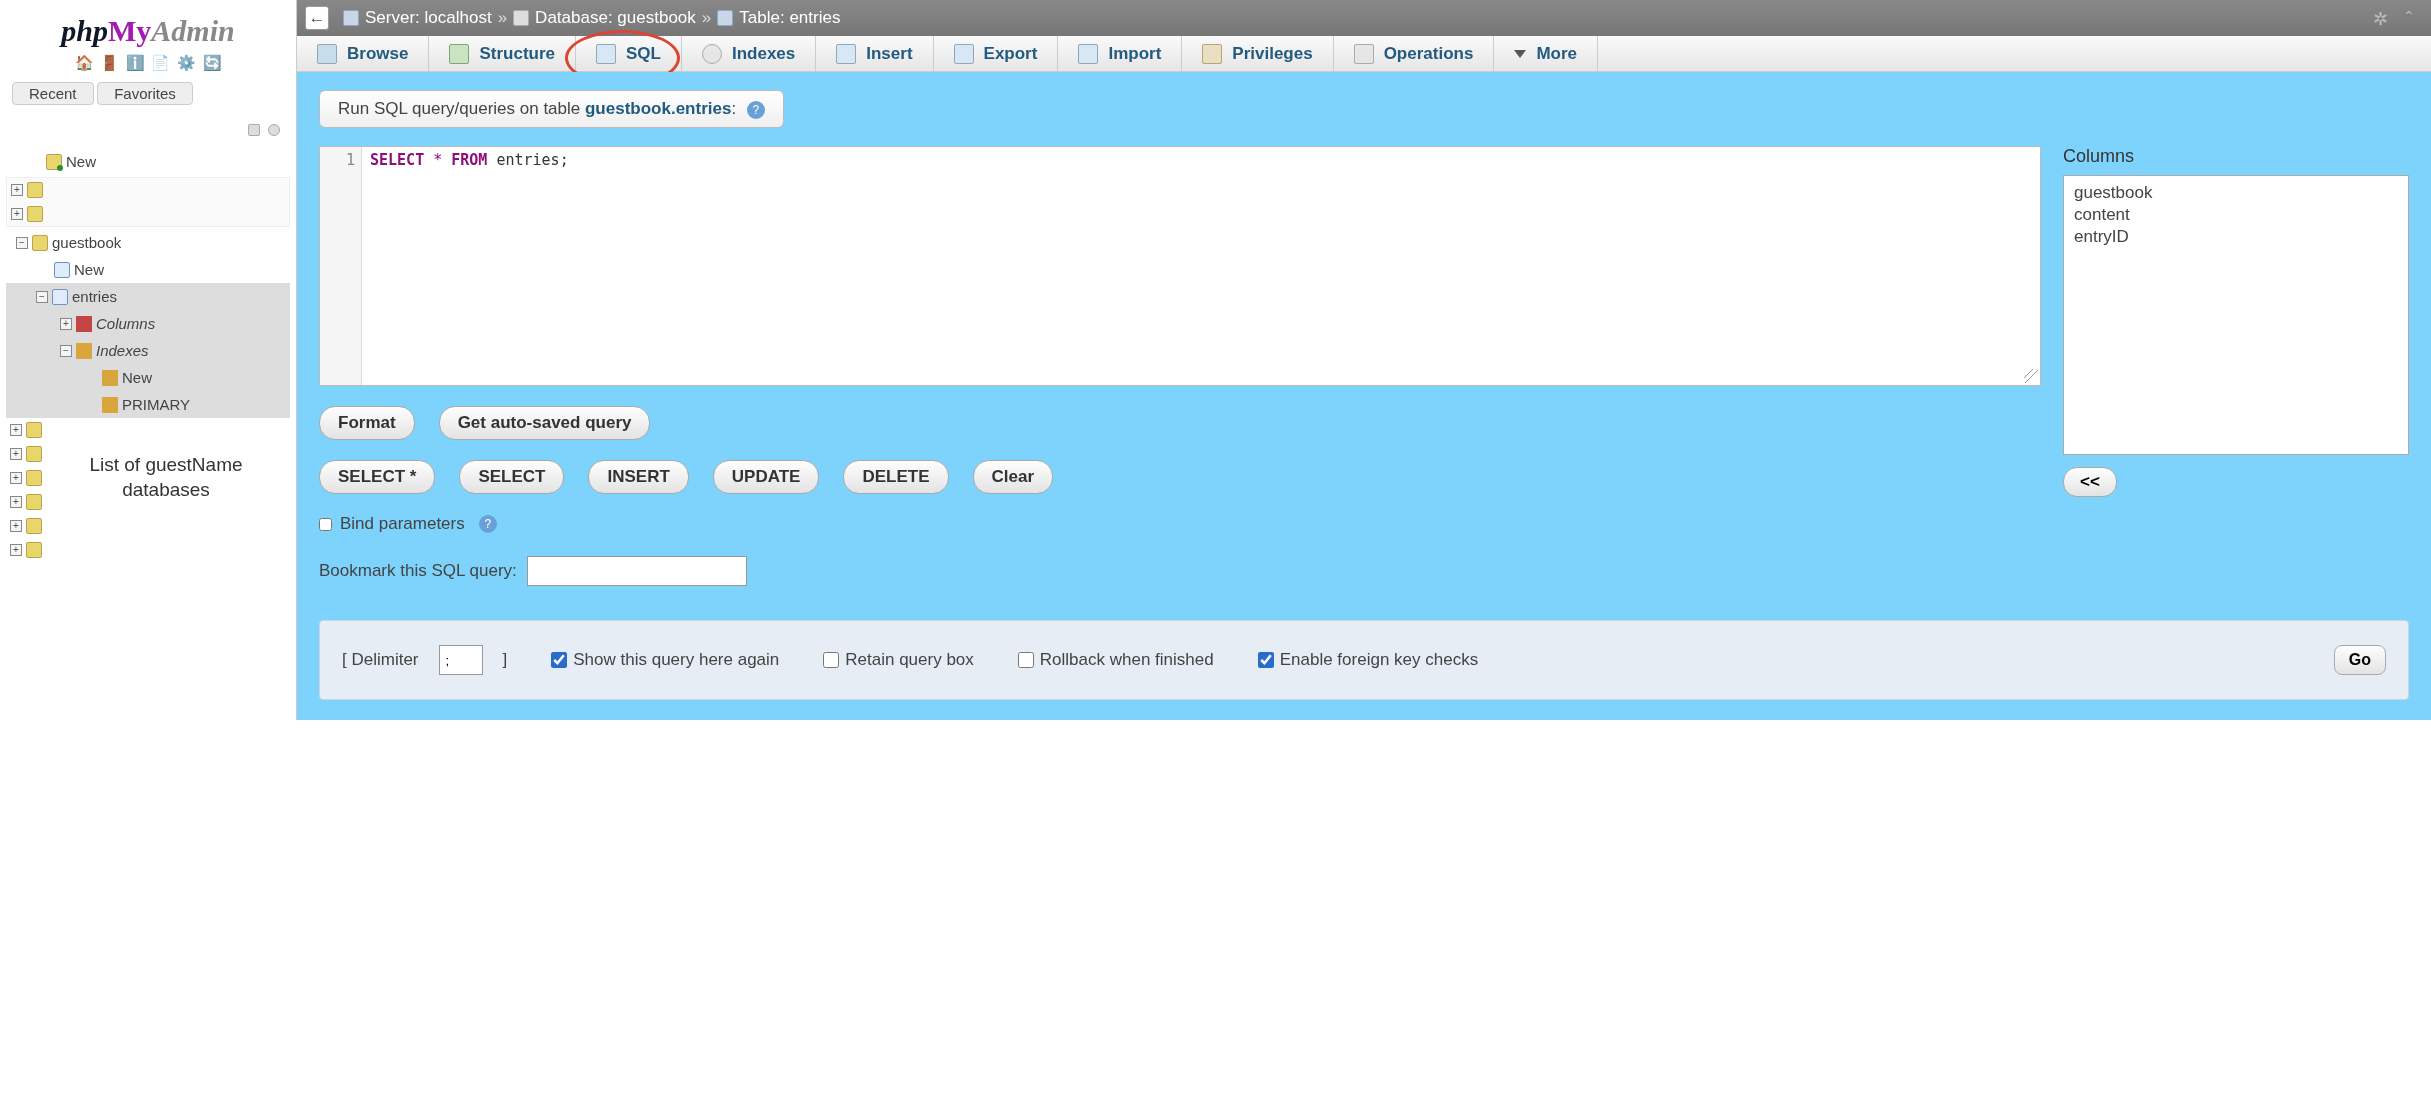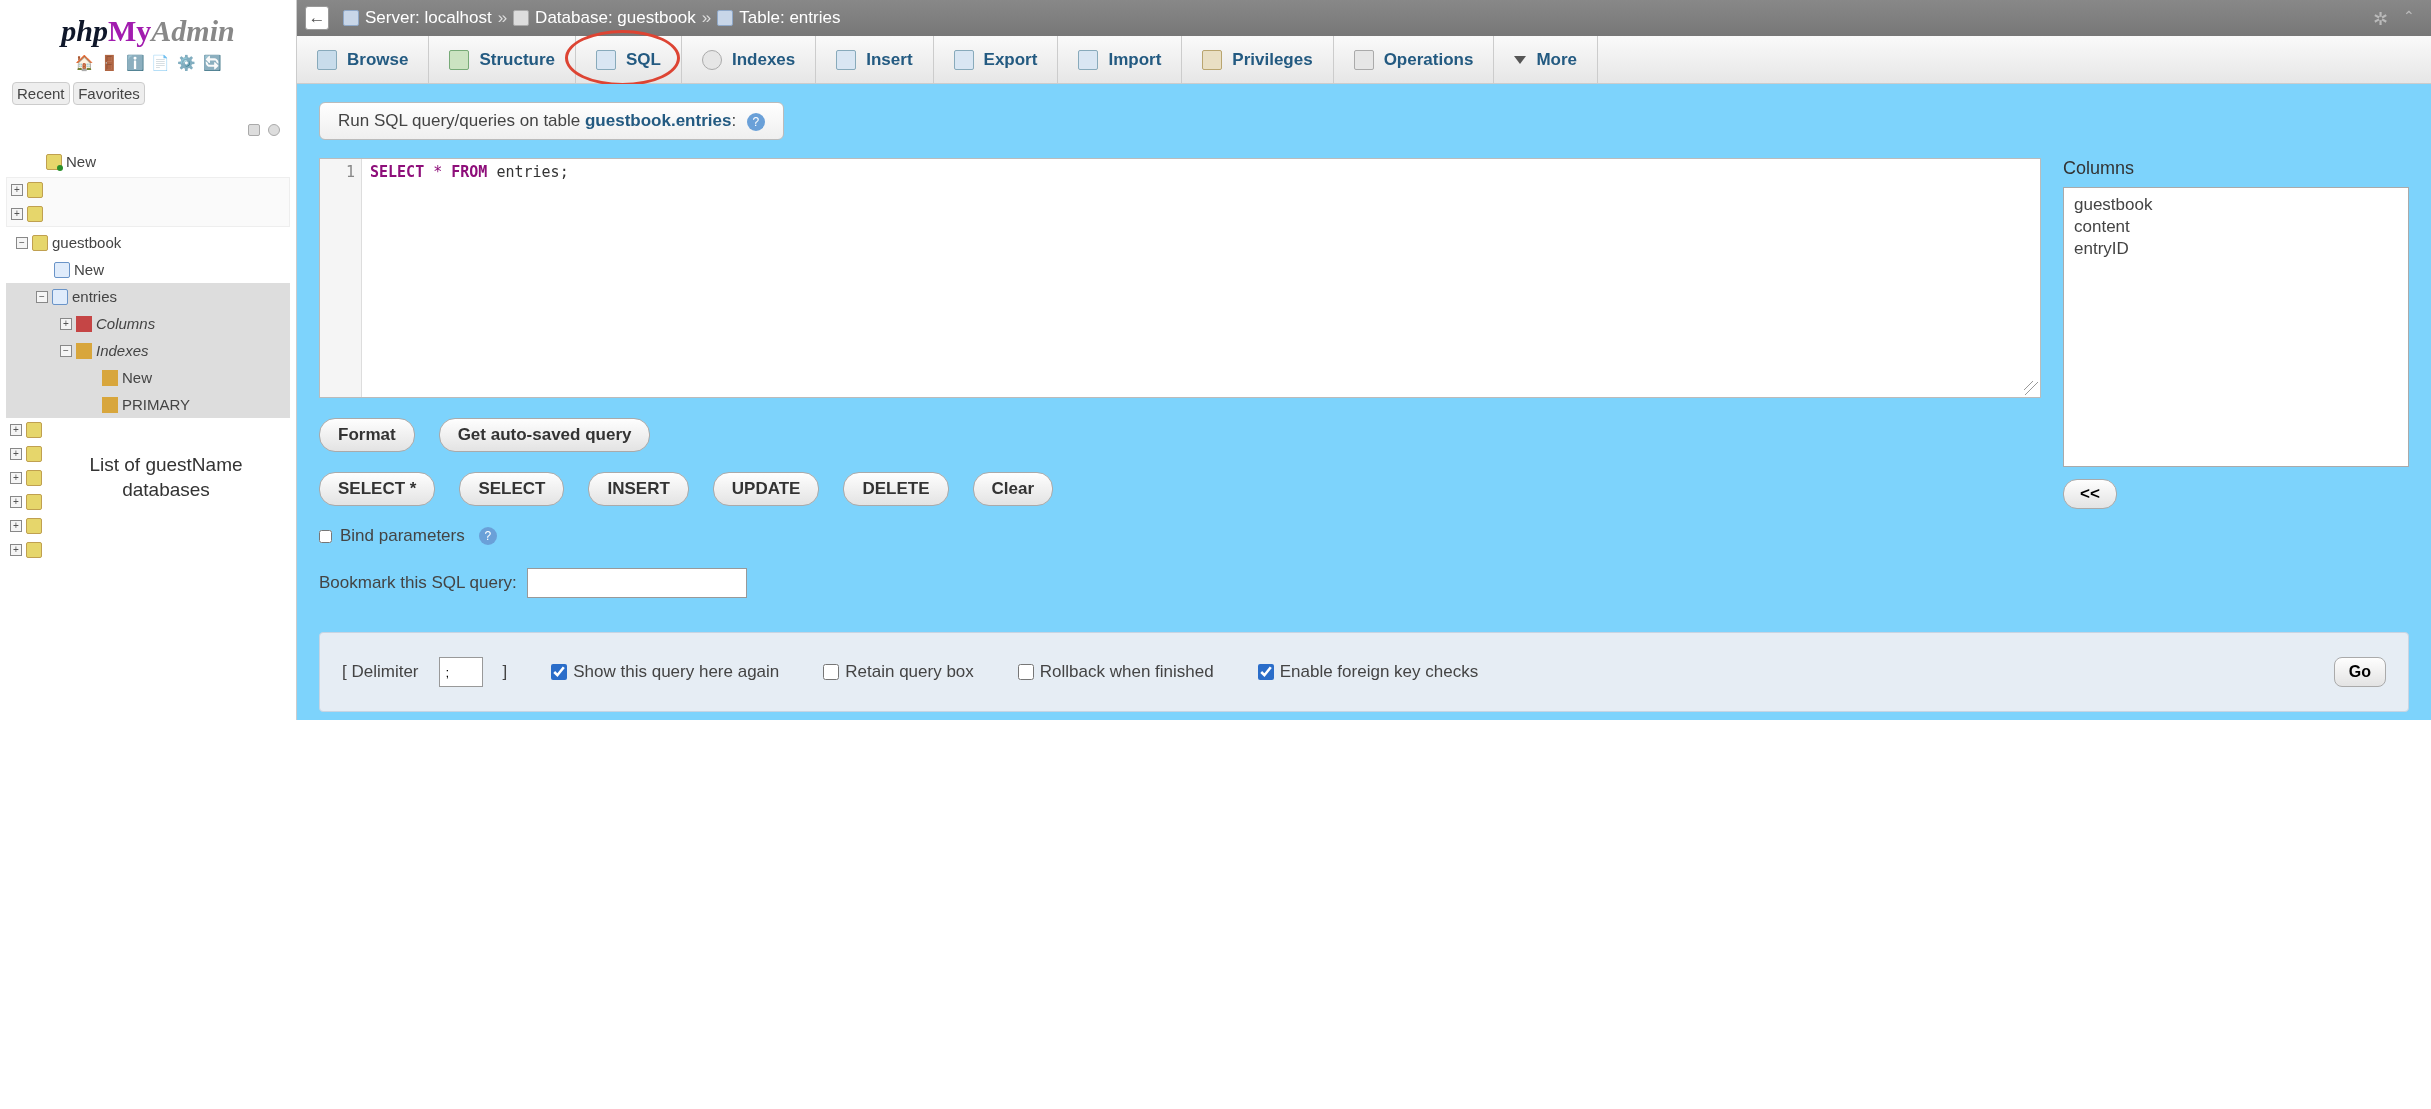--- a/index.html
+++ b/index.html
@@ -8,21 +8,21 @@
 
   
   .sidebar { width: 297px; flex-shrink: 0; background: #fff; border-right: 1px solid #ccc; padding: 8px 6px; }
   .logo { text-align: center; padding: 6px 0 2px; font-size: 30px; font-weight: bold; font-family: Georgia, serif; }
   .logo .p1 { color: #0f172a; font-style: italic; }
   .logo .p2 { color: #a21caf; }
   .logo .p3 { color: #888; font-style: italic; }
   .logo-icons { text-align: center; padding: 4px 0 8px; }
   .logo-icons .ico { display:inline-block; width:18px; height:18px; margin:0 2px; vertical-align:middle; font-size:15px; }
   .side-btns { text-align:left; padding: 2px 6px 8px; }
-  .side-btn { display:inline-block; background:#eee; border:1px solid #ccc; border-radius:4px; padding:2px 4px; font-size:15px; cursor:pointer; }
+  .side-btn { display:inline-block; background:#eee; border:1px solid #ccc; border-radius:4px; padding:2px 16px; font-size:15px; cursor:pointer; }
 
   .tree { font-size: 15px; line-height: 1.8; padding-top:4px; }
   .tree .collapse-row { text-align:right; padding-right:10px; color:#888; }
   .tree .collapse-row .mini-ico { display:inline-block; width:12px; height:12px; background:#ddd; border:1px solid #aaa; border-radius:2px; margin-left:4px; }
   .tree-node { display:flex; align-items:center; padding-left:10px; cursor:pointer; }
   .tree-node.indent1 { padding-left:30px; }
   .tree-node.indent2 { padding-left:54px; }
   .tree-node.indent3 { padding-left:78px; }
   .tree-node.sel { background:#ddd; }
   .pm-box { display:inline-block; width:12px; height:12px; border:1px solid #888; background:#f5f5f5; font-size:10px; line-height:10px; text-align:center; margin-right:4px; color:#555; }
@@ -45,21 +45,21 @@
   .main { flex:1; display:flex; flex-direction:column; background:#f3f3f3; }
   .breadcrumb-bar { background: linear-gradient(#888,#777); color:#fff; height:36px; display:flex; align-items:center; padding:0 8px; font-size:17px; }
   .bc-back { width:24px; height:24px; background:#fff; border:1px solid #999; border-radius:3px; display:flex; align-items:center; justify-content:center; margin-right:14px; cursor:pointer; color:#555; }
   .bc-ico { display:inline-block; width:16px; height:16px; background:#c8d6e8; border:1px solid #8fa8c8; margin-right:6px; vertical-align:middle; border-radius:2px; }
   .bc-text { vertical-align:middle; color:#fff; }
   .bc-sep { margin:0 6px; color:#ddd; }
   .bc-spacer { flex:1; }
   .bc-gear { width:20px; height:20px; color:#bbb; font-size:18px; }
   .bc-up { width:20px; height:20px; margin-left:10px; color:#bbb; font-size:14px; }
 
-  .tabs { background: linear-gradient(#fafafa,#e6e6e6); border-bottom:1px solid #ccc; display:flex; align-items:stretch; height:48px; }
+  .tabs { background: linear-gradient(#fafafa,#e6e6e6); border-bottom:1px solid #ccc; display:flex; align-items:stretch; height:36px; }
   .tab { display:flex; align-items:center; padding:0 20px; border-right:1px solid #ccc; cursor:pointer; color:#235a81; font-size:17px; font-weight:bold; }
   .tab .t-ico { display:inline-block; width:20px; height:20px; margin-right:10px; border-radius:2px; }
   .tab-more .caret { display:inline-block; width:0; height:0; border-left:6px solid transparent; border-right:6px solid transparent; border-top:8px solid #555; margin-right:10px; }
   .red-oval { position:absolute; border:3px solid #d43; border-radius:50%; pointer-events:none; }
 
   .content { flex:1; padding:18px 22px 0; position:relative; background:#7dd3fc; }
   .query-title-box { display:inline-block; background: linear-gradient(#fff,#efefef); border:1px solid #bbb; border-radius:6px; padding:8px 18px; font-size:17px; }
   .query-title-box a { color:#235a81; font-weight:bold; text-decoration:none; }
   .help-ico { display:inline-block; width:18px; height:18px; background:#6aa0d8; color:#fff; border-radius:50%; font-size:12px; line-height:18px; text-align:center; margin-left:6px; vertical-align:middle; }
 

